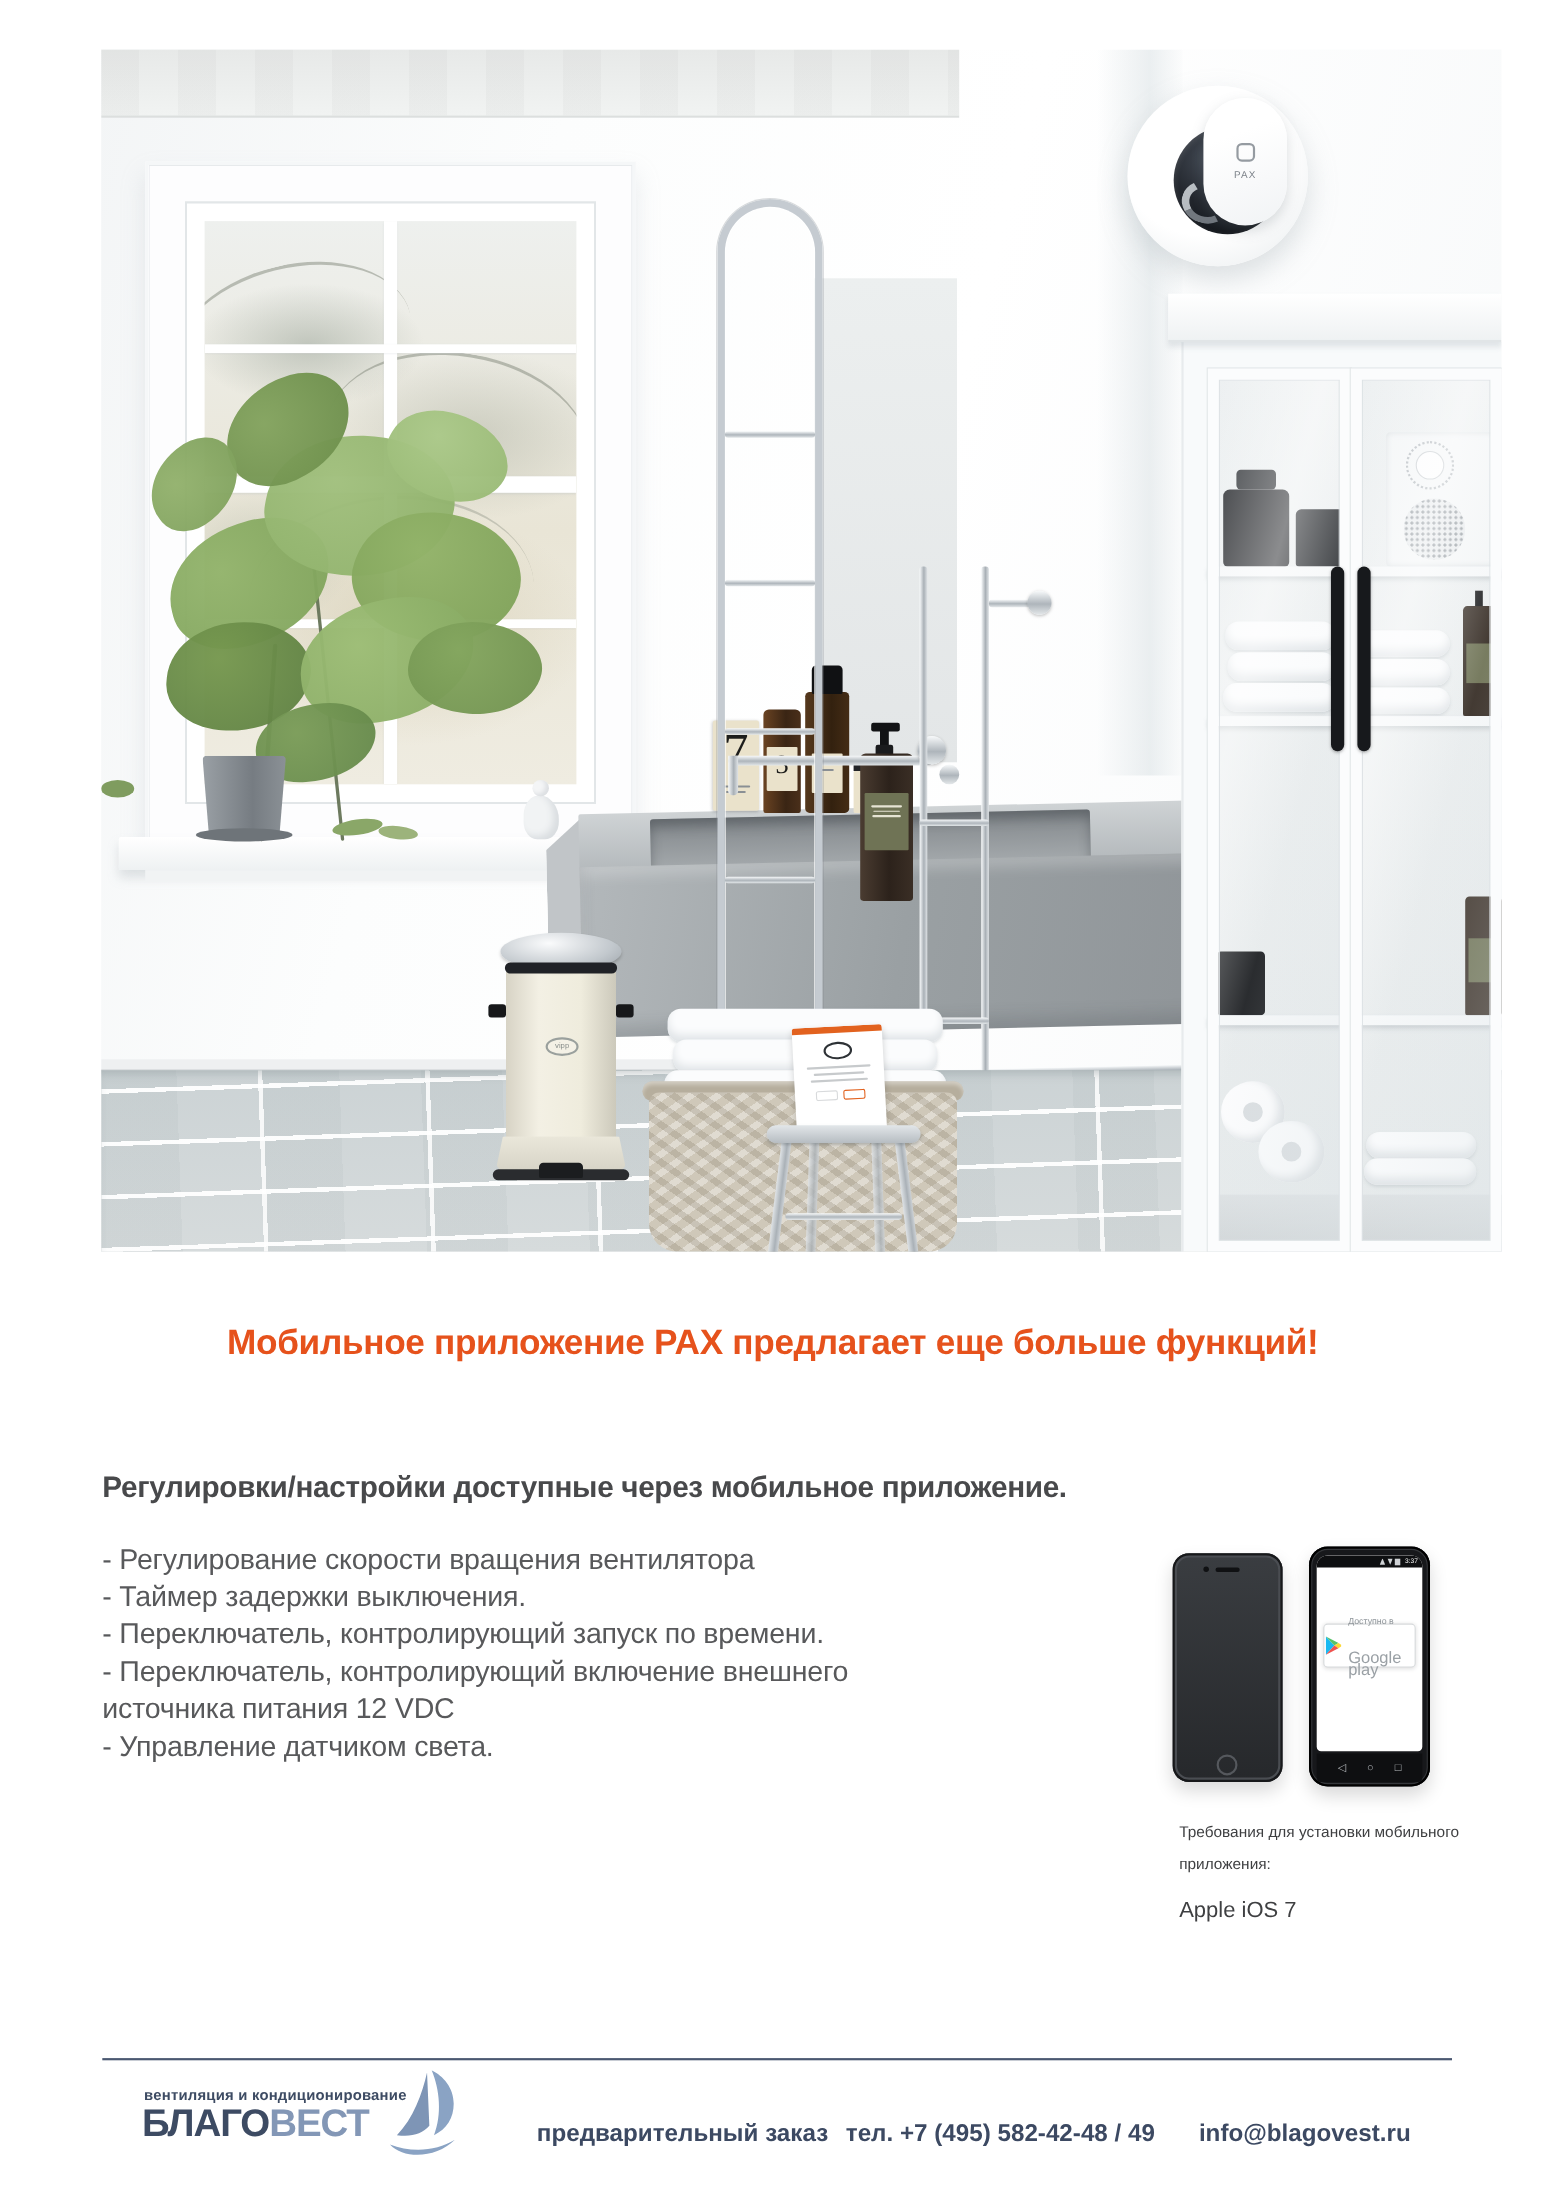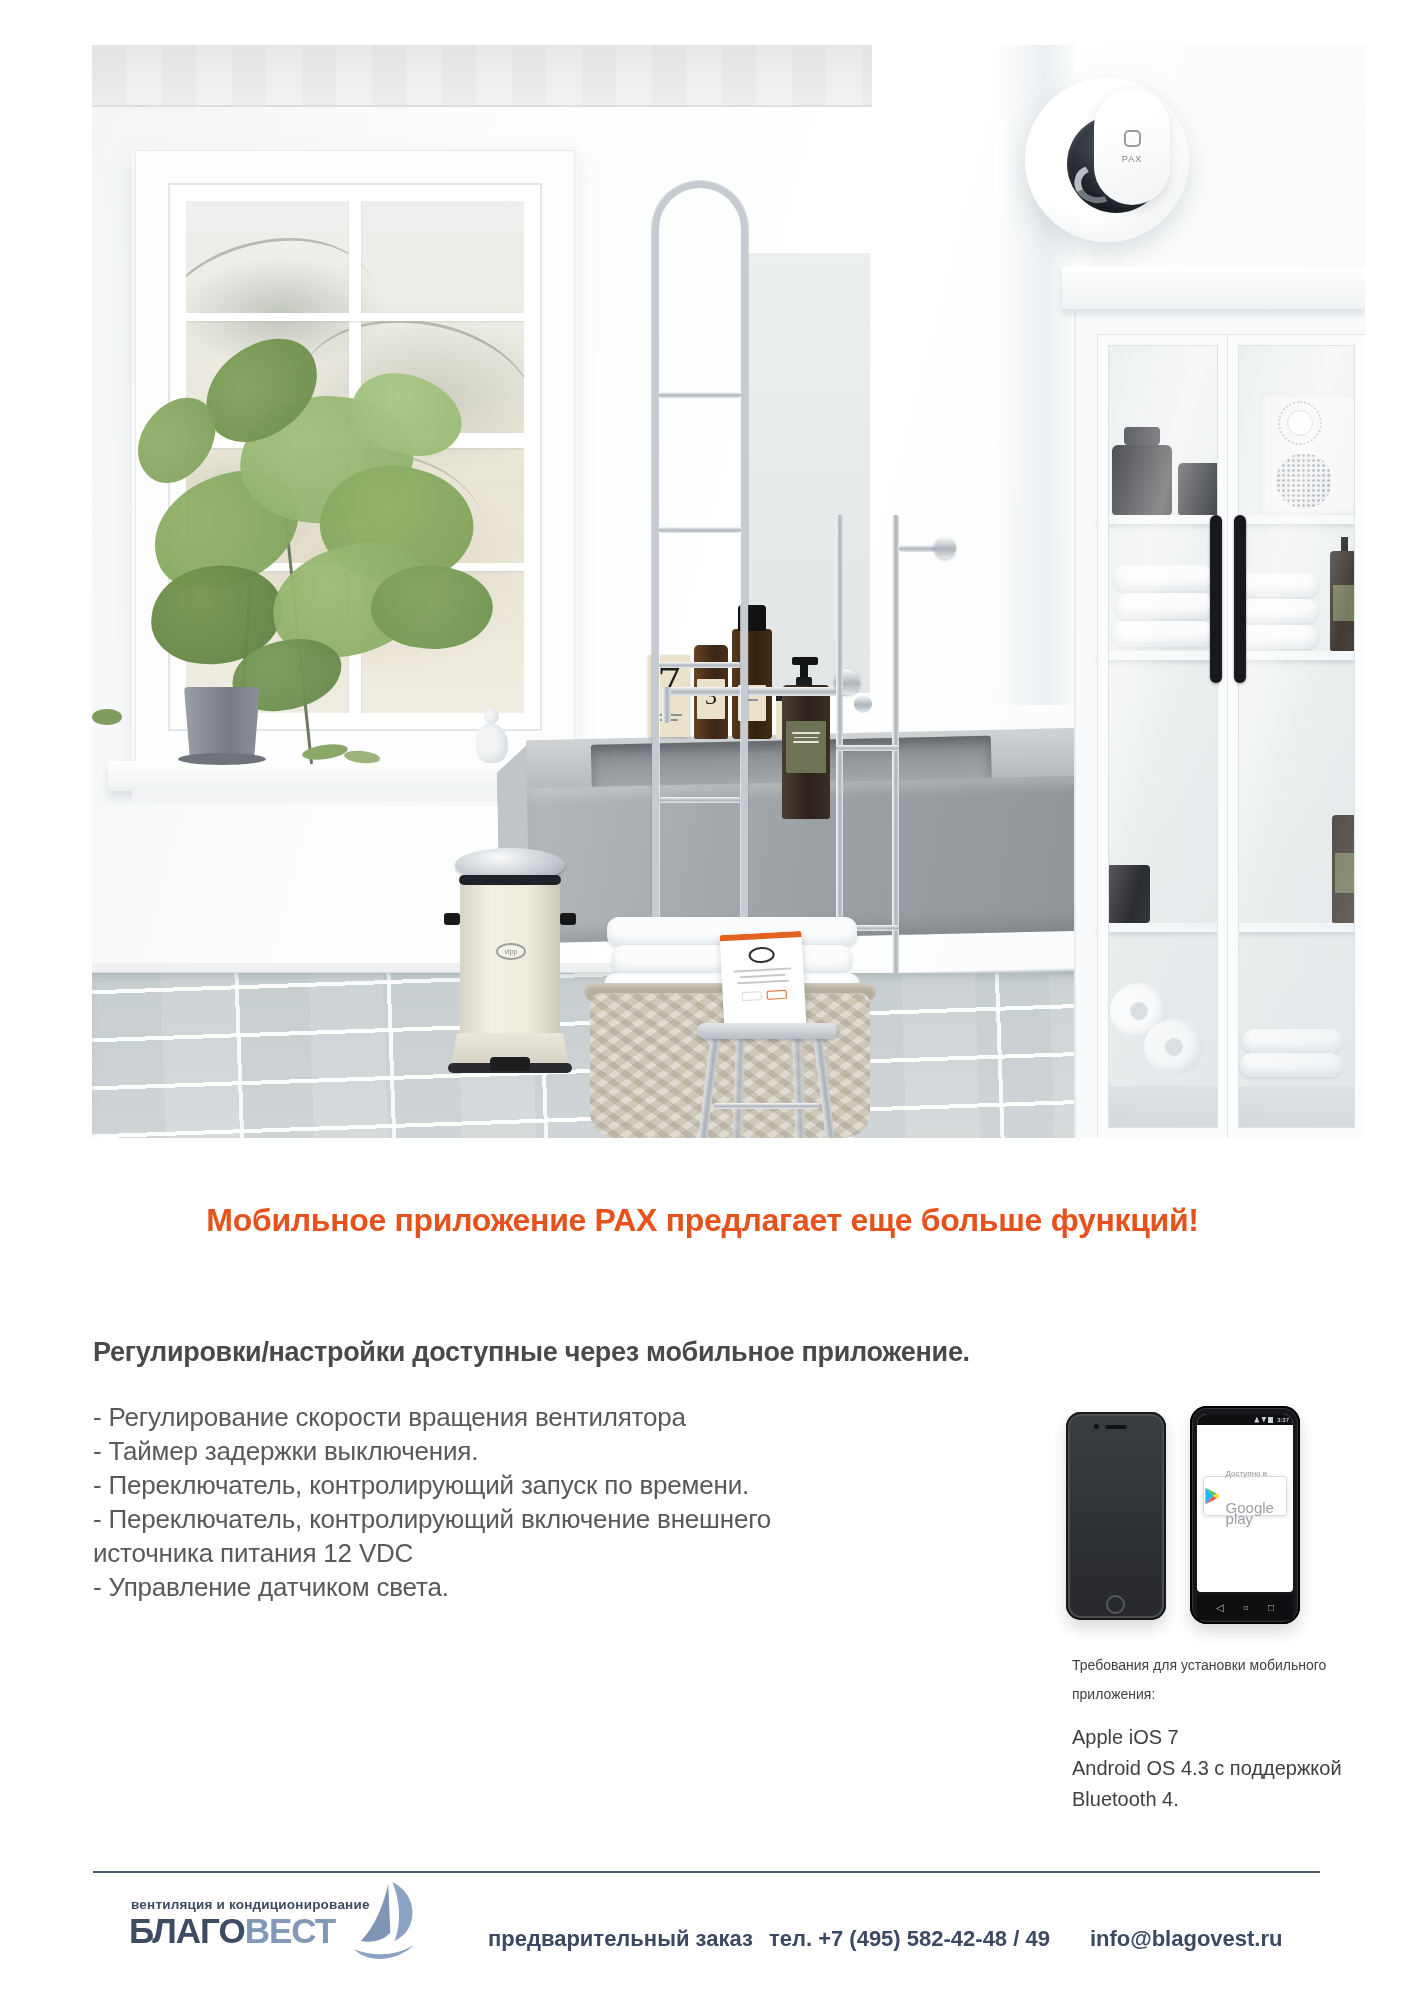--- a/index.html
+++ b/index.html
@@ -416,21 +416,20 @@
   <div class="navbar">
     <span>◁</span>
     <span>○</span>
     <span>□</span>
   </div>
 </div>
 
 <div class="abs req-title">Требования для установки мобильного приложения:</div>
 <div class="abs req-lines">
   <div>Apple iOS 7</div>
-  <div>Android OS 4.3 с поддержкой Bluetooth 4.</div>
 </div>
 
 <div class="abs sep"></div>
 
 <div class="abs logo-tag">вентиляция и кондиционирование</div>
 <div class="abs logo-brand"><span class="brand-dark">БЛАГО</span><span class="brand-light">ВЕСТ</span></div>
 <svg class="abs" style="left:352px;top:1882px;" width="64" height="78" viewBox="0 0 60 74">
   <path d="M34 2 C 30 20 22 42 8 56 C 20 58 30 55 36 48 Z" fill="#7e95b6"></path>
   <path d="M38 0 C 45 17 47 38 40 56 C 51 51 57 41 57 29 C 57 15 48 5 38 0 Z" fill="#8aa3c4"></path>
   <path d="M2 64 C 20 71 42 70 58 60 C 42 76 14 77 2 64 Z" fill="#8aa3c4"></path>

